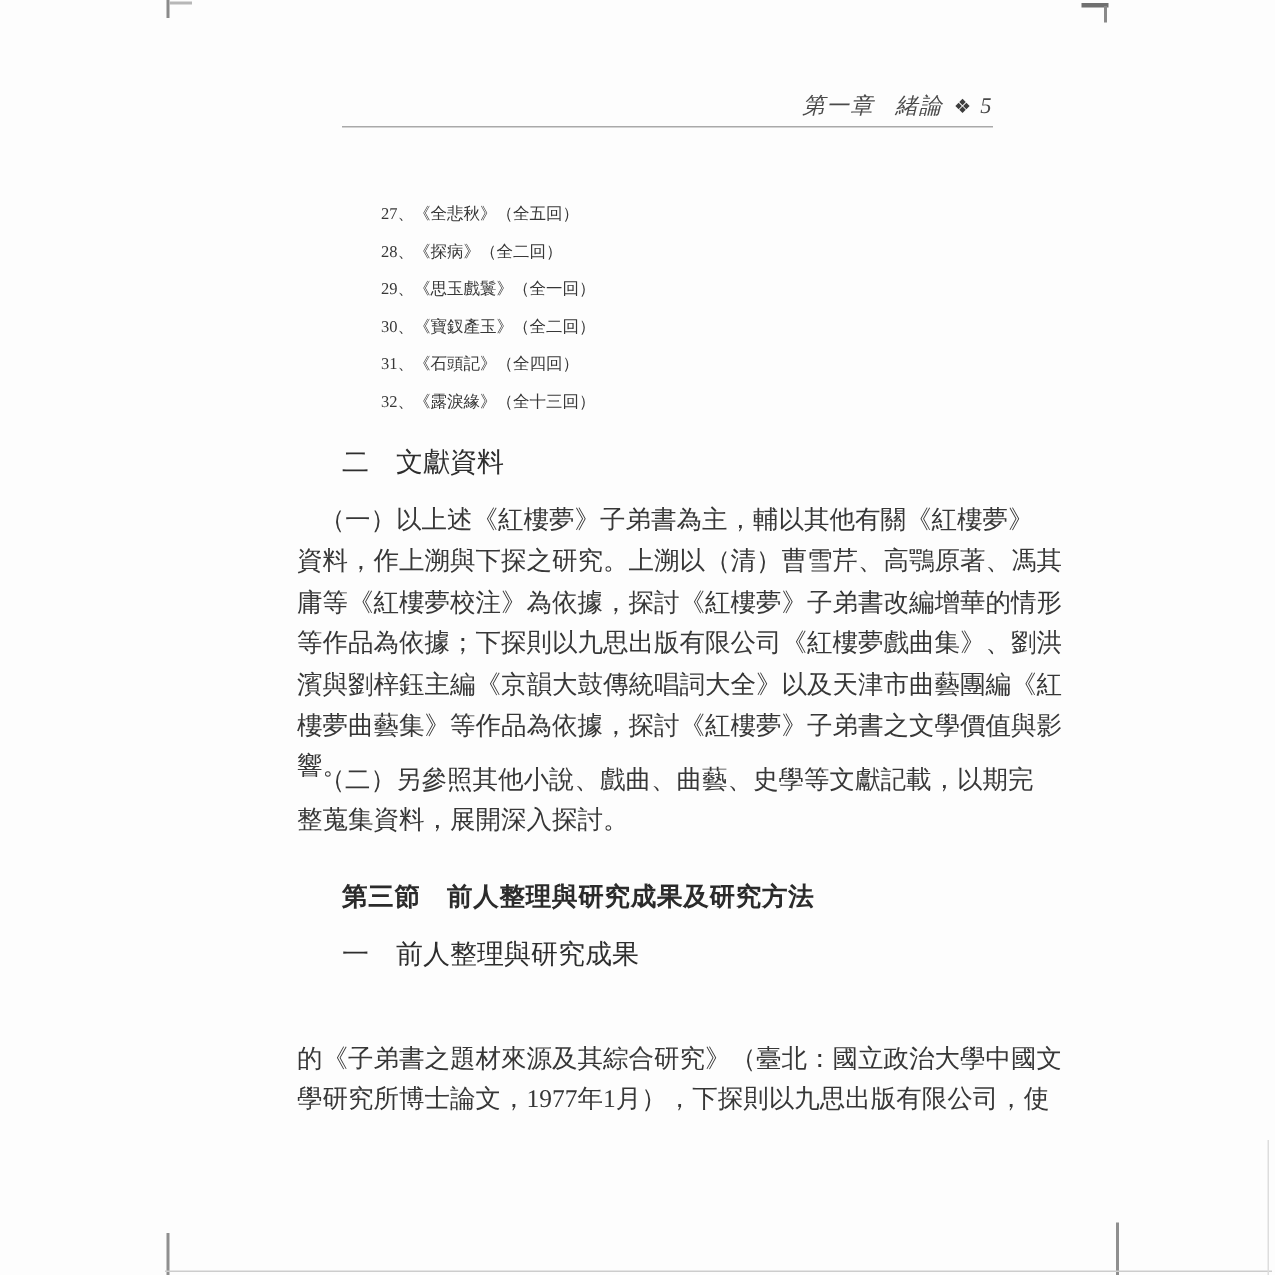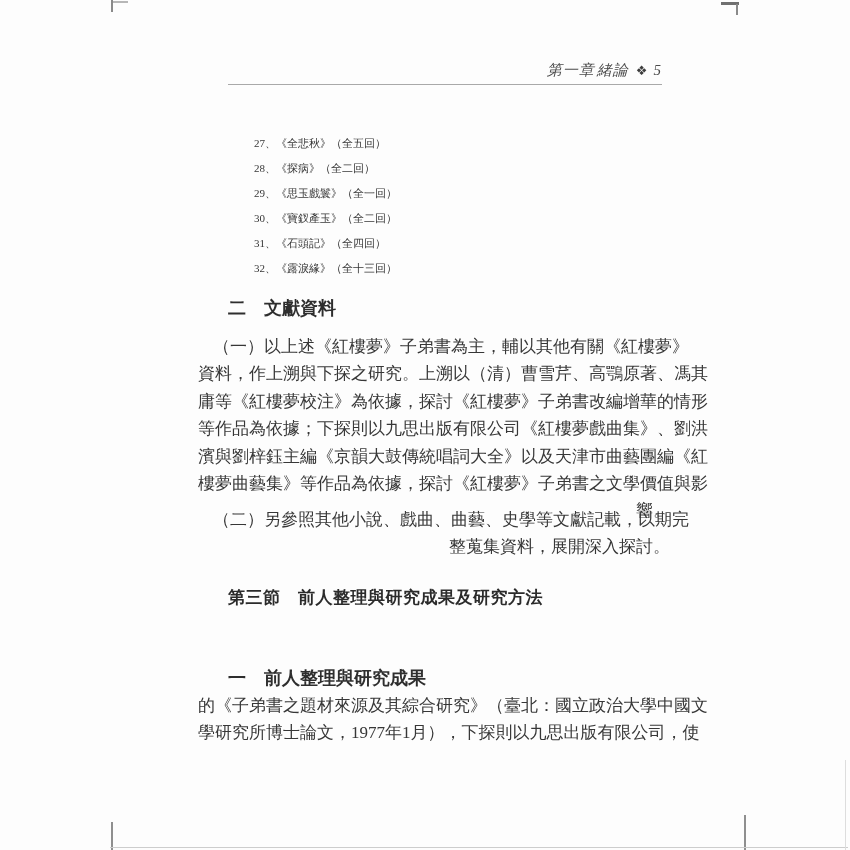--- a/index.html
+++ b/index.html
@@ -19,21 +19,21 @@
     top: 61px;
     left: 228px;
     width: 434px;
     text-align: right;
     font-size: 15px;
     font-style: italic;
     color: #4a4a4a;
     letter-spacing: 1px;
     white-space: nowrap;
   }
-  .running-header .chapter { margin-right: 2px; }
+  .running-header .chapter { margin-right: 14px; }
   .running-header .ornament { font-style: normal; font-size: 13px; margin: 0 5px 0 7px; color: #3d3d3d; }
   .header-rule {
     position: absolute;
     top: 84px;
     left: 228px;
     width: 434px;
     height: 1px;
     background: #a9a9a9;
   }
 
@@ -44,47 +44,47 @@
     left: 254px;
     font-size: 11px;
   }
   .work-list .item { line-height: 25px; height: 25px; white-space: nowrap; }
 
   
   .heading-sub {
     position: absolute;
     left: 228px;
     font-family: "Liberation Sans", sans-serif;
-    font-weight: bold;
+    font-weight: normal;
     font-size: 18px;
     color: #2e2e2e;
     white-space: nowrap;
   }
   .heading-two { top: 296px; }
-  .heading-one-sub { top: 666px; }
+  .heading-one-sub { top: 624px; }
   .section-title {
     position: absolute;
     top: 586px;
     left: 228px;
     font-family: "Liberation Sans", sans-serif;
     font-weight: bold;
     font-size: 17px;
     letter-spacing: 0.5px;
     color: #2b2b2b;
     white-space: nowrap;
   }
 
   
   .para {
     position: absolute;
     left: 198px;
     width: 472px;
     font-size: 17px;
   }
-  .para .line { line-height: 27.4px; height: 27.4px; white-space: nowrap; text-align: right; }
+  .para .line { line-height: 27.4px; height: 27.4px; white-space: nowrap; }
   .para .line.first { text-indent: 15px; }
   .para-1 { top: 333px; }
   .para-2 { top: 506px; }
   .para-3 { top: 692px; }
 
   
   .artifact { position: absolute; }
   .corner-tl-v { left: 111px; top: 0; width: 2px; height: 12px; background: #8a8a8a; }
   .corner-tl-h { left: 113px; top: 1px; width: 15px; height: 2px; background: #b7b7b7; }
   .corner-tr-h { left: 721px; top: 2px; width: 18px; height: 3px; background: #707070; }

